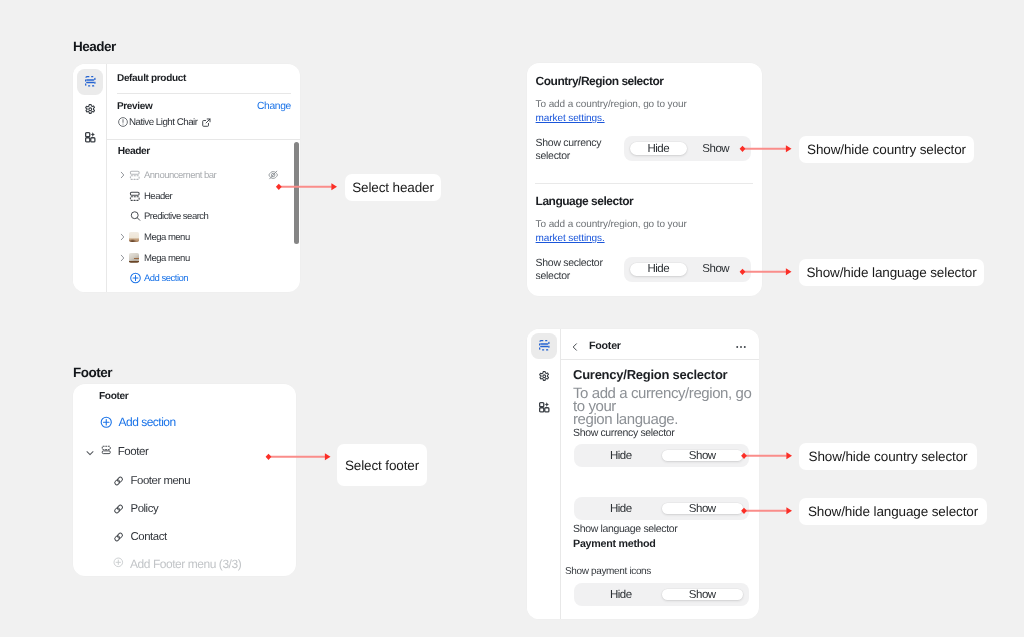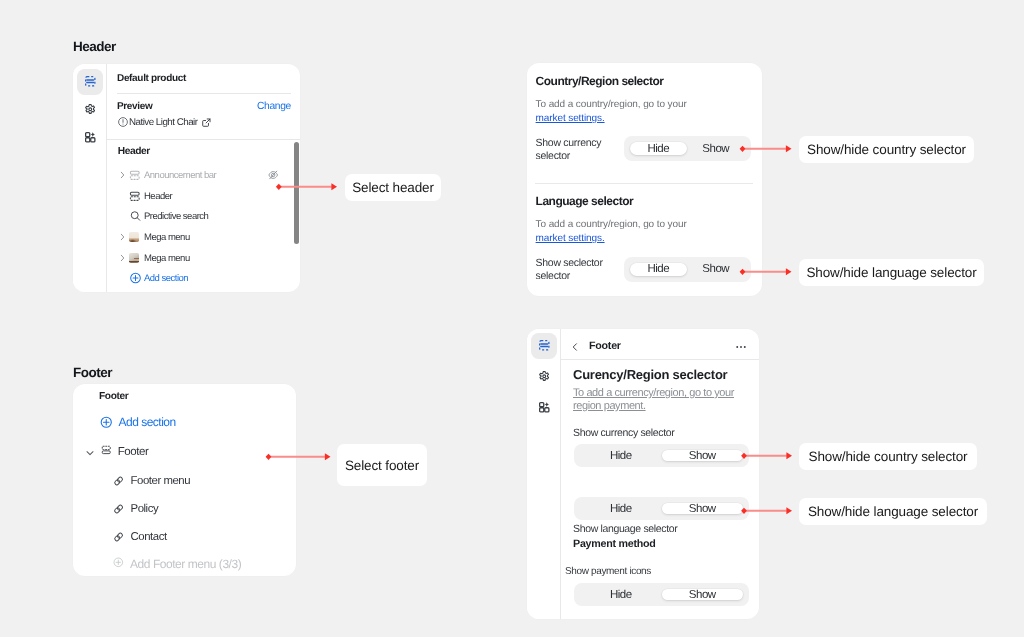--- a/index.html
+++ b/index.html
@@ -325,23 +325,23 @@
     <div class="abs" style="right:11px;top:11px;">
       <svg width="14" height="14" viewBox="0 0 20 20">
         <circle cx="4.6" cy="10" r="1.35" fill="#3a3f45"></circle>
         <circle cx="10" cy="10" r="1.35" fill="#3a3f45"></circle>
         <circle cx="15.4" cy="10" r="1.35" fill="#3a3f45"></circle>
       </svg>
     </div>
     <div class="abs" style="left:0;top:30px;width:199px;height:1px;background:#e8e8e8;"></div>
 
     <div class="abs" style="left:13px;top:38px;font-size:13px;font-weight:700;letter-spacing:-0.25px;color:#1c1f23;">Curency/Region seclector</div>
-    <div class="abs" style="left:13px;top:58px;font-size:11px;letter-spacing:-0.42px;color:#8c9095;line-height:13px;text-decoration:underline;">
+    <div class="abs" style="left:13px;top:58px;font-size:15px;letter-spacing:-0.42px;color:#8c9095;line-height:13px;">
       <span>To add a currency/region, go to your</span><br>
-      <span>region payment.</span>
+      <span>region language.</span>
     </div>
 
     <div class="abs" style="left:13px;top:98px;font-size:10.5px;letter-spacing:-0.35px;color:#35393e;">Show currency selector</div>
     <div class="abs seg" id="seg-country-bottom" style="left:14px;top:115px;width:175px;height:23px;">
         <div class="seg-opt">Hide</div>
         <div class="seg-opt on">Show</div>
       </div>
 
     <div class="abs" style="left:13px;top:151px;font-size:10.5px;letter-spacing:-0.35px;color:#35393e;margin-top:43px;">Show language selector</div>
     <div class="abs seg" id="seg-language-bottom" style="left:14px;top:168px;width:175px;height:23px;">

